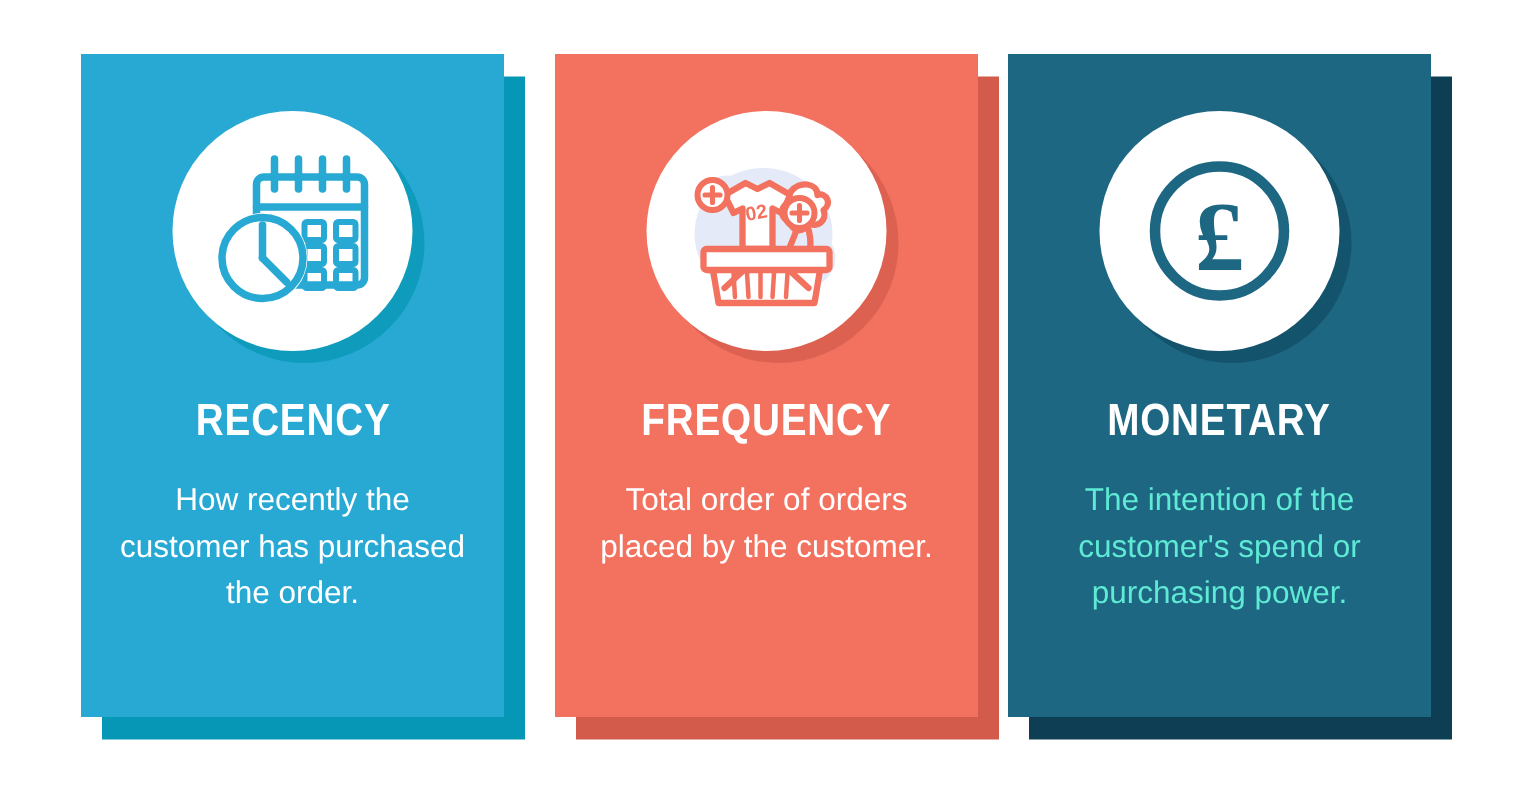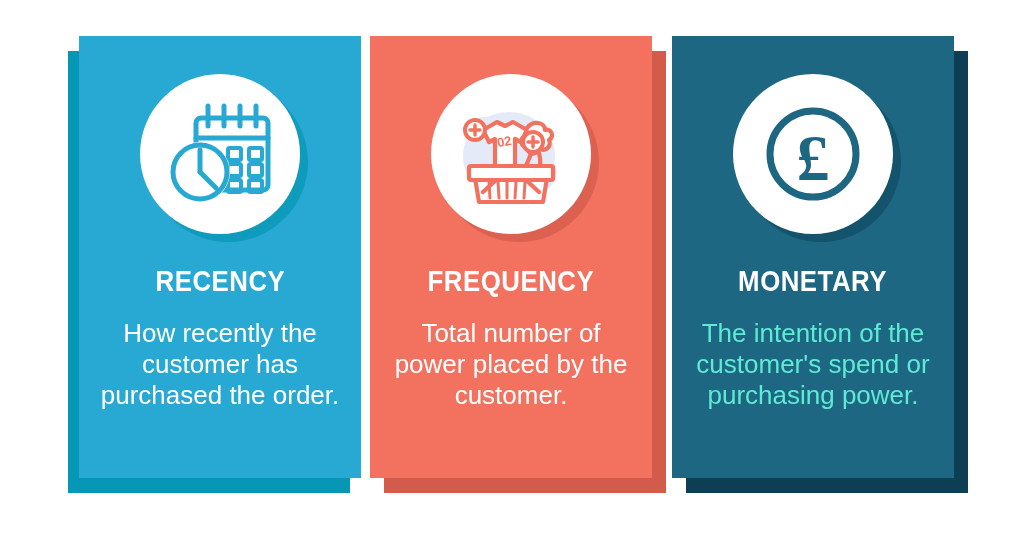--- a/index.html
+++ b/index.html
@@ -94,33 +94,33 @@
     line-height: 1;
     text-align: center;
     transform: scaleX(0.86);
   }
   .card-desc {
     margin-top: 22px;
     width: 248px;
     color: #ffffff;
     font-family: "Liberation Sans", sans-serif;
     font-weight: normal;
-    font-size: 26px;
+    font-size: 21px;
     line-height: 31px;
     text-align: center;
   }
 </style>
 </head>
 <body style="background: rgb(255, 255, 255);">
 
 <div id="infographic">
 
   <div class="card-wrap" id="card-wrap-recency">
     <div class="card-shadow" style="background: rgb(5, 151, 181);"></div>
-    <div class="card-body" style="background: rgb(39, 169, 212); margin-left: 25px;">
+    <div class="card-body" style="background: rgb(39, 169, 212);">
 
       <div class="icon-slot">
         <div class="circle-shadow" style="background: rgb(15, 155, 188);"></div>
         <div class="circle-plate" style="background: rgb(255, 255, 255);">
 
           <svg width="108" height="104" viewBox="0 0 108 104" aria-hidden="true">
             <g class="ico-stroke" fill="none" stroke="#27A9D4" stroke-width="5" stroke-linecap="round" stroke-linejoin="round">
 
               <rect x="30" y="16" width="72" height="72" rx="5"></rect>
               <line x1="30" y1="36" x2="102" y2="36"></line>
@@ -213,21 +213,21 @@
                 <line x1="86" y1="94" x2="60" y2="70"></line>
               </g>
 
               <rect x="16" y="68" width="84" height="14" rx="2" fill="#ffffff" stroke="#F2725F" stroke-width="4.2" stroke-linejoin="round"></rect>
             </g>
           </svg>
         </div>
       </div>
 
       <div class="card-title" style="color: rgb(255, 255, 255);">FREQUENCY</div>
-      <div class="card-desc" style="color: rgb(255, 255, 255);">Total number of power placed by the customer.</div>
+      <div class="card-desc" style="color: rgb(255, 255, 255);">Total order of orders placed by the customer.</div>
     </div>
   </div>
 
   <div class="card-wrap" id="card-wrap-monetary">
     <div class="card-shadow" style="background: rgb(14, 62, 83);"></div>
     <div class="card-body" style="background: rgb(30, 103, 131);">
 
       <div class="icon-slot">
         <div class="circle-shadow" style="background: rgb(20, 83, 108);"></div>
         <div class="circle-plate" style="background: rgb(255, 255, 255);">

